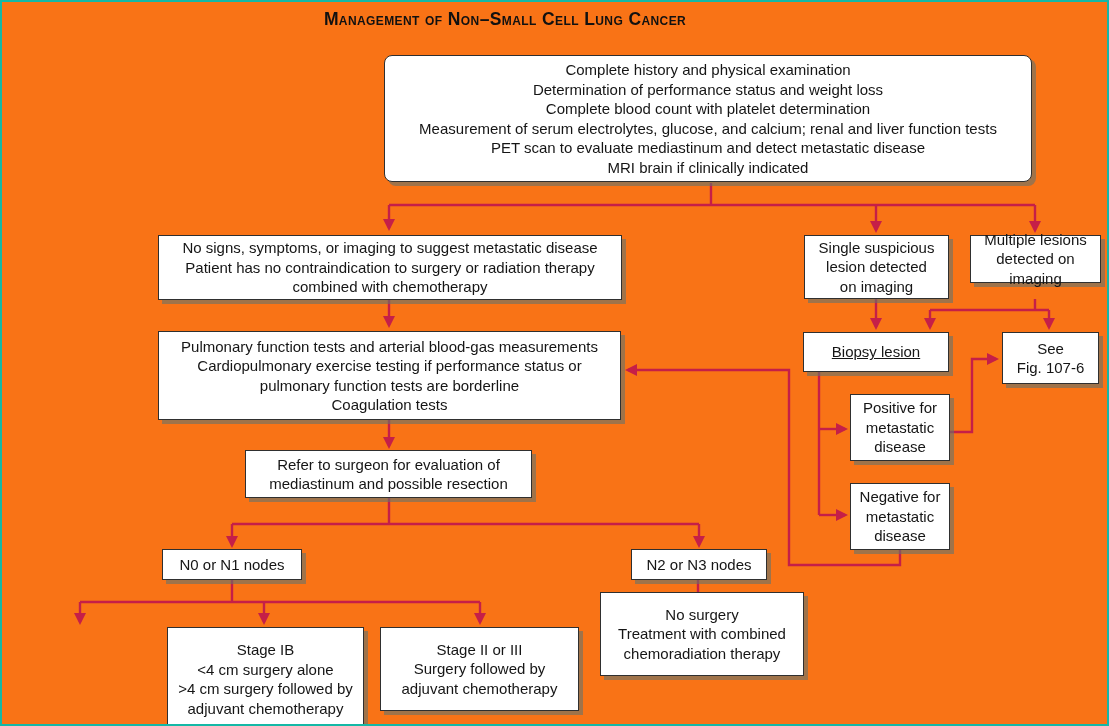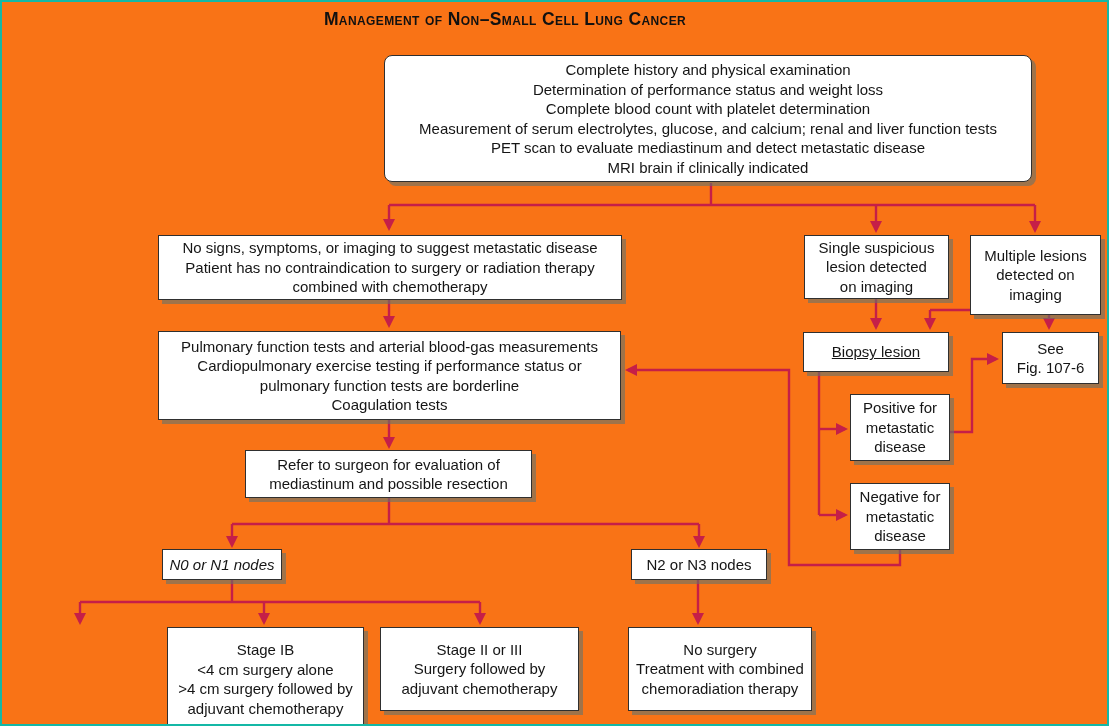--- a/index.html
+++ b/index.html
@@ -31,33 +31,33 @@
     display:flex;align-items:center;justify-content:center;
     text-align:center;
     font-size:15px;line-height:1.3;color:#151515;
     padding:2px 4px;
   }
   .node span{white-space:pre-line;}
   
   #n-intake          {left:382px;top:53px; width:648px;height:127px;border-radius:8px;}
   #n-no-mets         {left:156px;top:233px;width:464px;height:65px;}
   #n-single-lesion   {left:802px;top:233px;width:145px;height:64px;}
-  #n-multiple-lesions{left:968px;top:233px;width:131px;height:80px;}
+  #n-multiple-lesions{left:968px;top:233px;width:131px;height:48px;}
   #n-biopsy          {left:801px;top:330px;width:146px;height:40px;text-decoration:underline;}
   #n-see-fig         {left:1000px;top:330px;width:97px;height:52px;}
   #n-pulmonary       {left:156px;top:329px;width:463px;height:89px;}
   #n-positive        {left:848px;top:392px;width:100px;height:67px;}
   #n-negative        {left:848px;top:481px;width:100px;height:67px;}
   #n-refer           {left:243px;top:448px;width:287px;height:48px;}
-  #n-n0n1            {left:160px;top:547px;width:120px;height:31px;font-style:italic;}
+  #n-n0n1            {left:160px;top:547px;width:140px;height:31px;}
   #n-n2n3            {left:629px;top:547px;width:136px;height:31px;}
   #n-stage-ia        {left:8px;  top:625px;width:140px;height:84px;}
   #n-stage-ib        {left:165px;top:625px;width:197px;height:104px;}
   #n-stage-ii-iii    {left:378px;top:625px;width:199px;height:84px;}
-  #n-no-surgery      {left:598px;top:625px;width:184px;height:84px;margin-left:28px;}
+  #n-no-surgery      {left:598px;top:590px;width:204px;height:84px;}
 </style>
 </head>
 <body>
 
 <div class="canvas">
 
   <div class="fig-title">Management of Non–Small Cell Lung Cancer</div>
 
   <svg class="arrows" width="1109" height="726" viewBox="0 0 1109 726">
     <defs>

